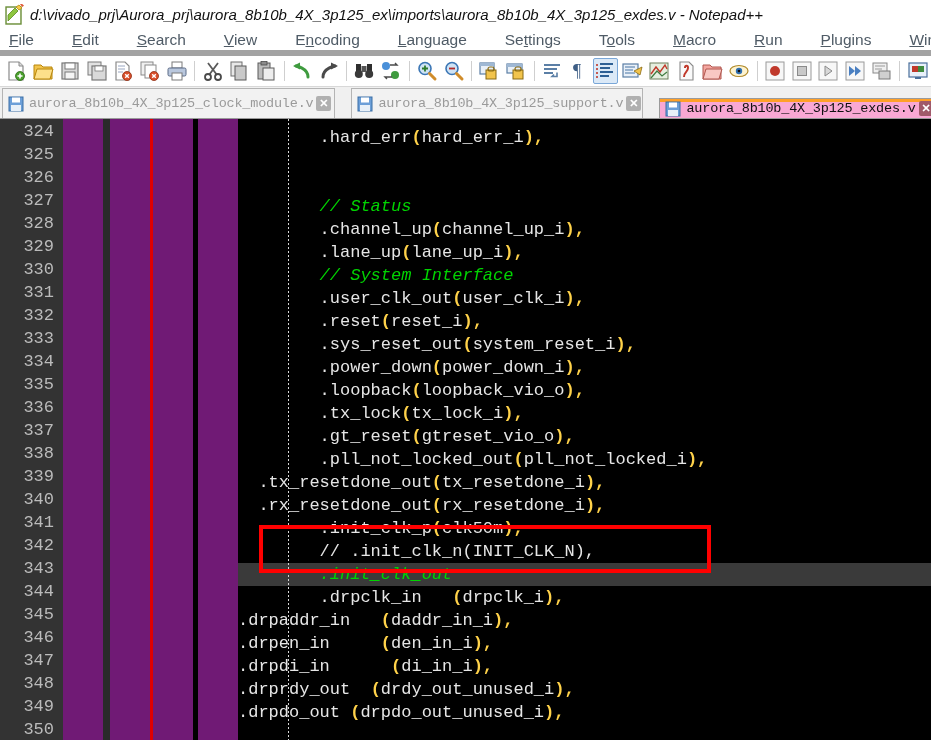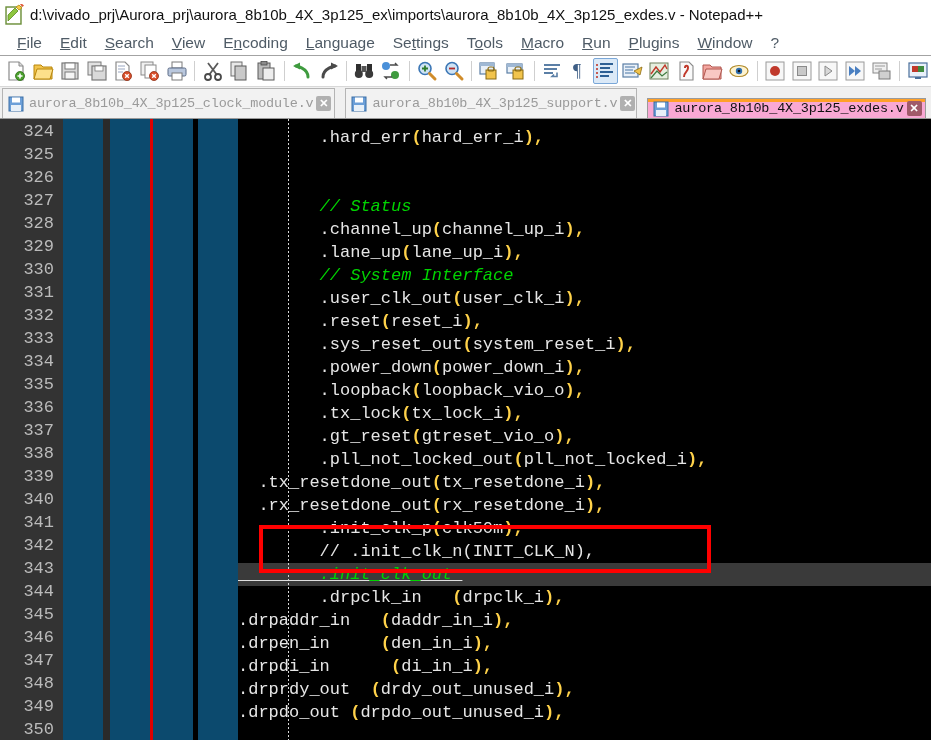--- a/index.html
+++ b/index.html
@@ -10,32 +10,34 @@
     background: #ffffff;
     font-family: "Liberation Sans", sans-serif;
   }
   #app { width: 931px; height: 740px; position: relative; background: #f0f0f0; }
 
   
   .titlebar {
     height: 30px; display: flex; align-items: center;
     background: #ffffff; padding-left: 4px;
     border-bottom: 1px solid #ffffff;
+    font-style: italic;
   }
   .titlebar .tb-icon { width: 22px; height: 22px; flex: 0 0 22px; margin-right: 4px; }
   .titlebar .tb-text {
     font-size: 15px; color: #111; white-space: nowrap;
     font-family: "Liberation Sans", sans-serif;
   }
 
   
   .menubar {
     height: 26px; display: flex; align-items: center;
-    background: #ffffff; padding-left: 8px;
-    border-bottom: 1px solid #a3a3a3;
+    background: #ffffff; 
+    border-bottom: 6px solid #a3a3a3;
+    gap: 20px;
   }
   .menu-item {
     font-size: 15.5px; color: #4f5b66; padding: 0 9px;
     white-space: nowrap; cursor: default;
     font-family: "Liberation Sans", sans-serif;
   }
   .menu-item u { text-decoration: underline; }
 
   
   .toolbar {
@@ -54,21 +56,21 @@
   
   .tabbar {
     height: 32px; display: flex; align-items: flex-end;
     background: #f0f0f0; padding-left: 2px; position: relative;
     border-bottom: 1px solid #9a9a9a;
     overflow: hidden;
   }
   .tab {
     height: 30px; display: flex; align-items: center;
     background: #f2f2f2; border: 1px solid #b4b4b4; border-bottom: none;
-    margin-right: 10px; padding: 0 3px 0 5px; position: relative;
+    margin-right: 16px; padding: 0 3px 0 5px; position: relative;
     white-space: nowrap;
   }
   .tab.active {
     background: #f9a8d4; border-color: #9a9a9a;
     height: 20px; box-shadow: inset 0 3px 0 #ffa028;
   }
   .tab .tab-icon { width: 16px; height: 16px; flex: 0 0 16px; margin-right: 5px; }
   .tab .tab-label {
     font-family: "Liberation Mono", monospace;
     font-size: 13.5px; color: #9a9a9a; letter-spacing: -0.2px;
@@ -80,21 +82,21 @@
     display: flex; align-items: center; justify-content: center;
     color: #ffffff; font-size: 11px; font-weight: bold; line-height: 1;
     font-family: "Liberation Sans", sans-serif;
   }
   .tab.active .tab-close { background: #a05a6a; }
   .tab.partial { overflow: hidden; }
 
   
   .editor {
     position: absolute; left: 0; top: 119px; right: 0; bottom: 0;
-    background: #0c4a6e; display: flex; overflow: hidden; gap: 40px;
+    background: #701a75; display: flex; overflow: hidden; gap: 40px;
   }
   .gutter {
     width: 63px; flex: 0 0 63px; background: #333333;
     padding-top: 1px; text-align: right;
   }
   .gutter .ln {
     height: 23px; line-height: 23px; padding-right: 9px;
     font-family: "Liberation Mono", monospace;
     font-size: 17px; color: #bbbbbb; letter-spacing: 0px;
   }
@@ -104,21 +106,21 @@
 
   .code {
     position: relative; flex: 1 1 auto; background: #000000;
     padding-top: 7px; overflow: hidden;
   }
   .cl {
     height: 23px; line-height: 23px; white-space: pre;
     font-family: "Liberation Mono", monospace;
     font-size: 17px; color: #e0e0e0; position: relative;
   }
-  .cl.cur { background: #3a3a3a; text-decoration: underline; }
+  .cl.cur { background: #3a3a3a; }
   .indent-guide {
     position: absolute; left: 50px; top: 0; bottom: 0;
     width: 1px;
     background-image: linear-gradient(to bottom, #d8d8d8 50%, transparent 50%);
     background-size: 1px 4px;
     z-index: 1;
   }
   .cl span { position: relative; z-index: 2; }
   .t-plain { color: #e6e6e6; }
   .t-punct { color: #ffd24a; font-weight: bold; }

